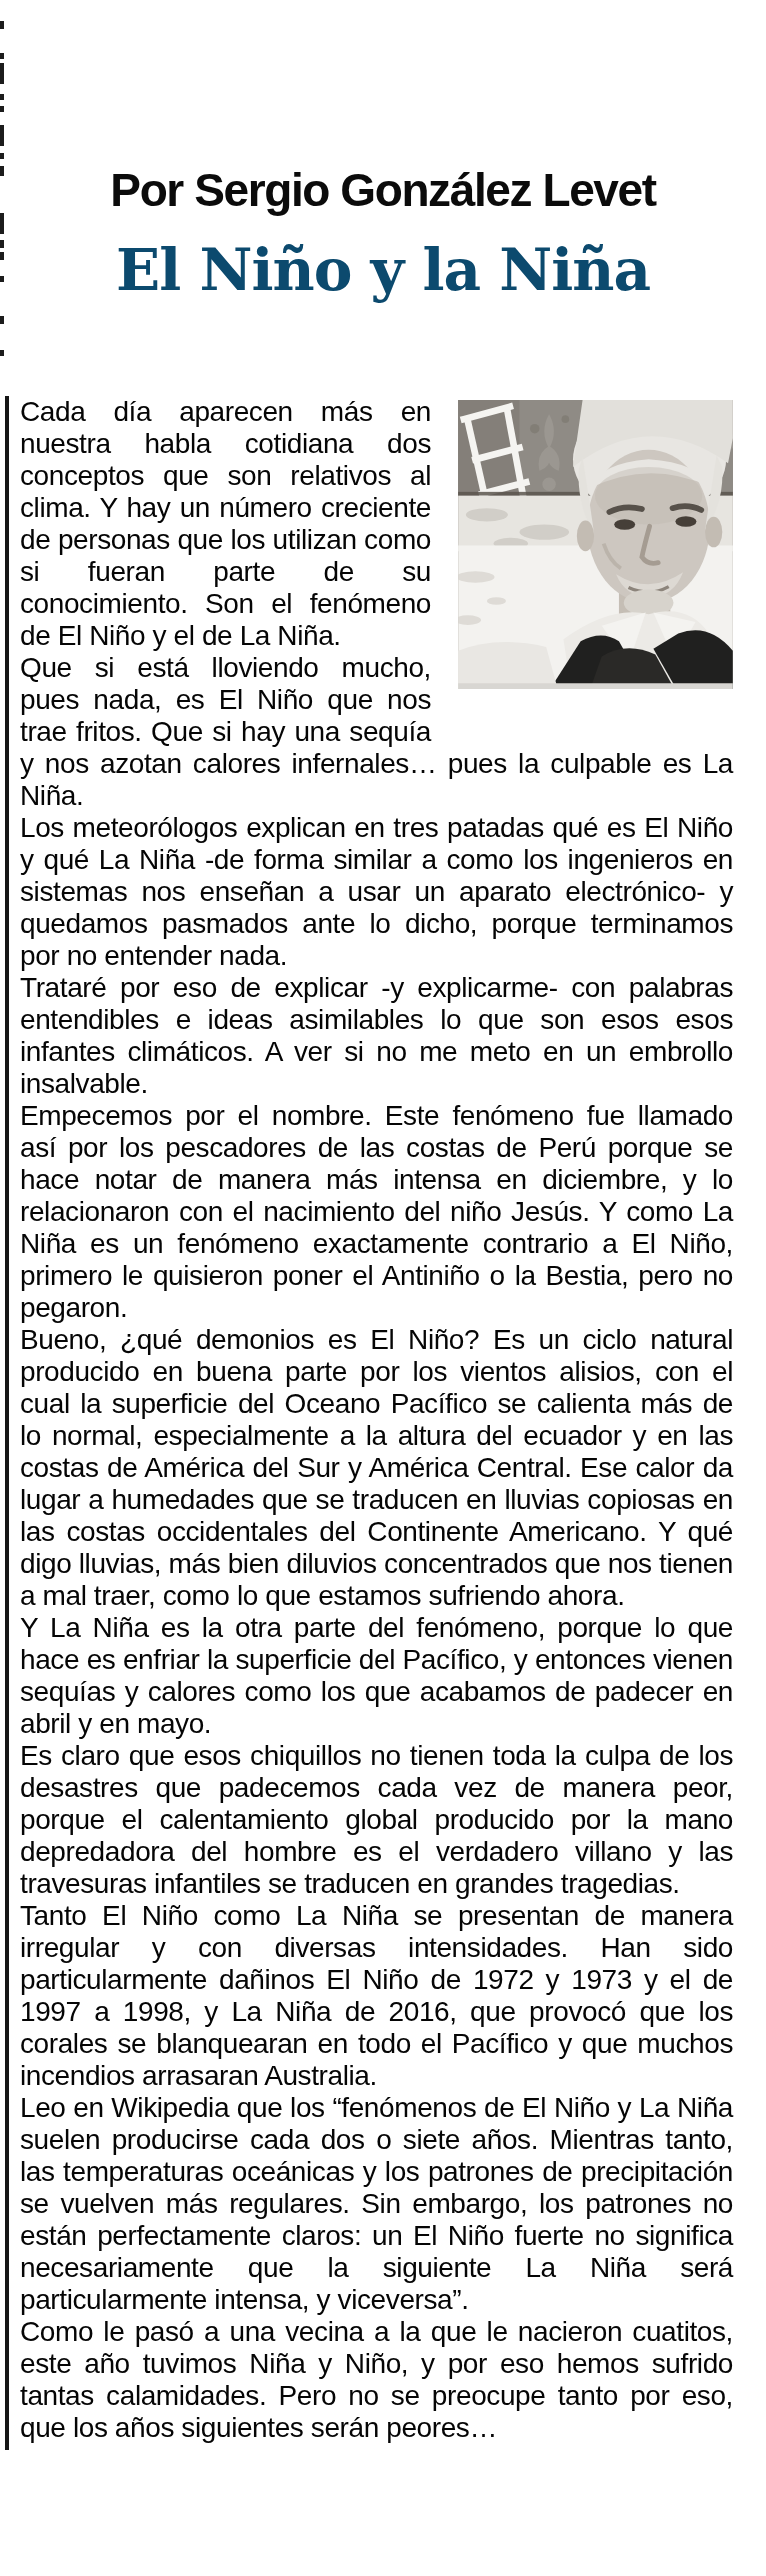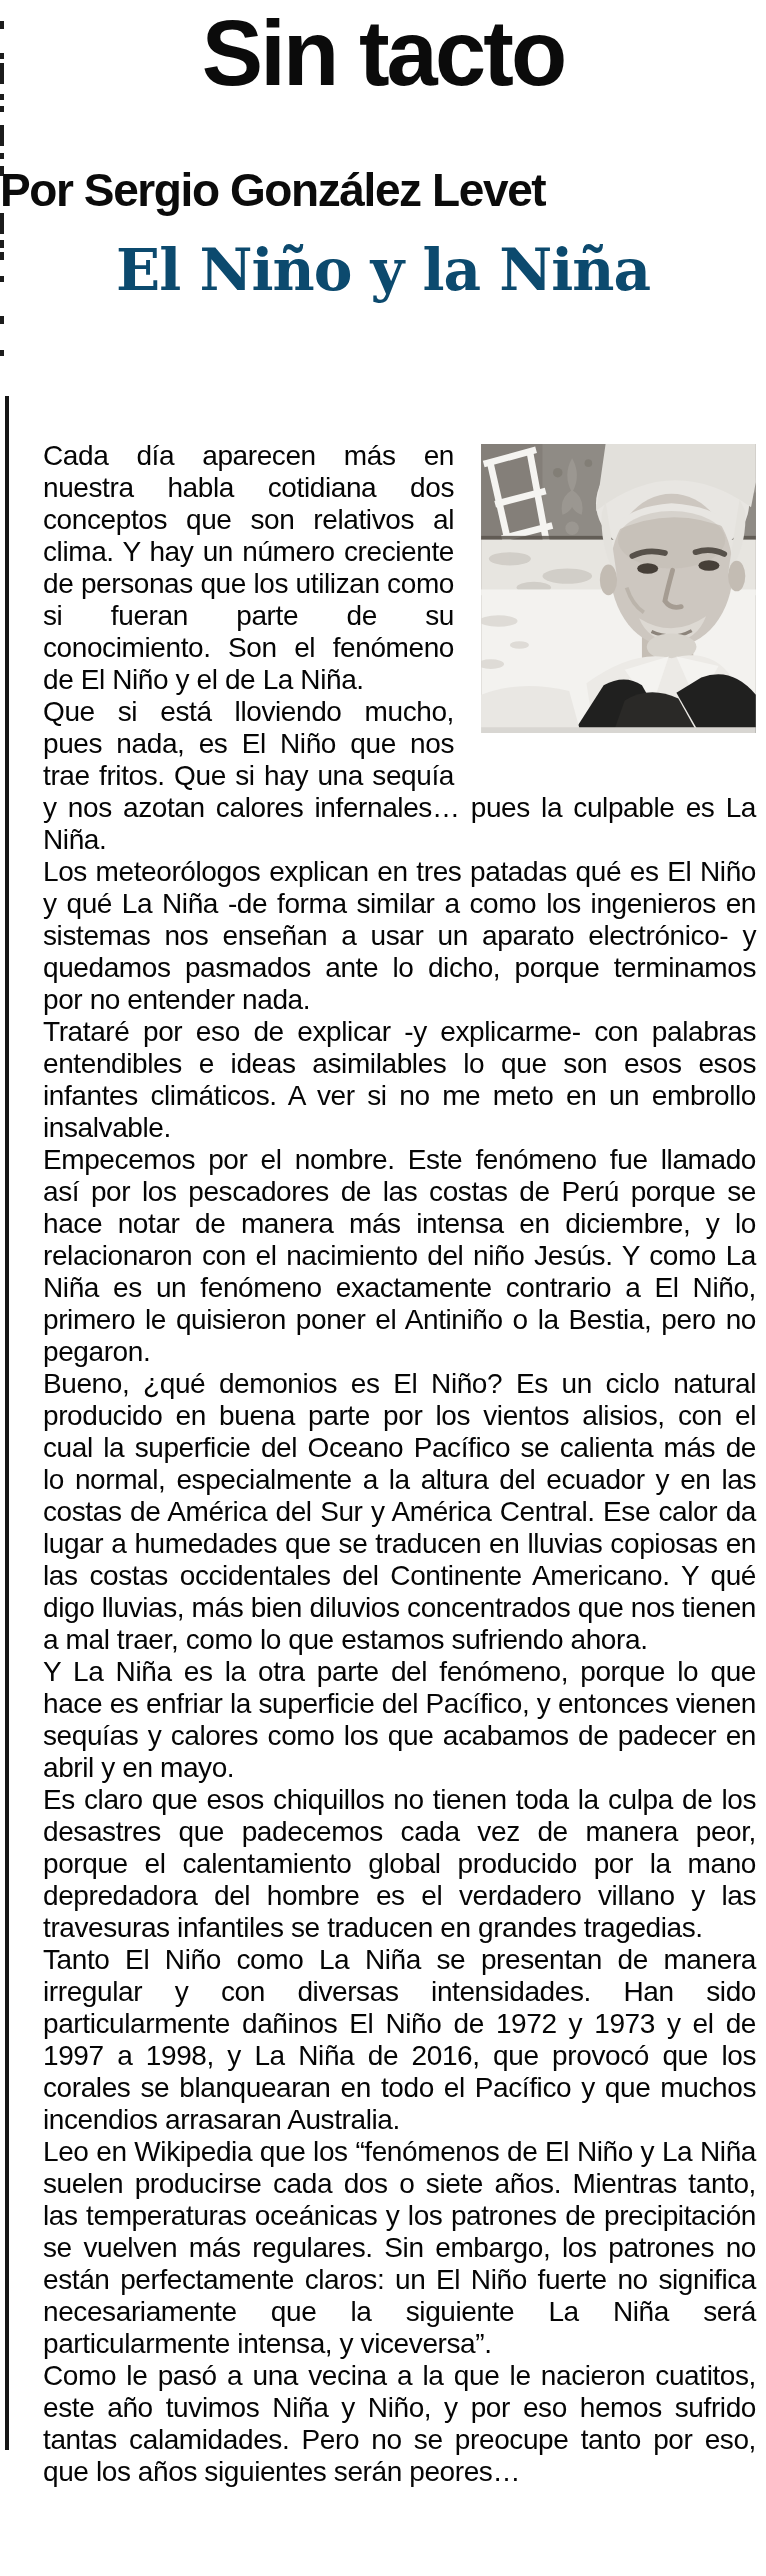--- a/index.html
+++ b/index.html
@@ -37,49 +37,48 @@
     font-size: 92px;
     letter-spacing: -2.9px;
     line-height: 1.08;
     color: #0b0b0b;
   }
   .byline {
     position: absolute;
     top: 163px;
     left: 0;
     width: 100%;
-    text-align: left;
+    text-align: center;
     font-weight: bold;
     font-size: 46px;
     letter-spacing: -1.4px;
     color: #0b0b0b;
   }
   .headline {
     position: absolute;
     top: 236px;
     left: 0;
     width: 100%;
     text-align: center;
     font-family: "DejaVu Serif", serif;
     font-weight: bold;
     font-size: 58px;
     letter-spacing: -1px;
     color: #0c4a6e;
   }
   .article {
     position: absolute;
     top: 396px;
-    left: 43px;
+    left: 20px;
     width: 713px;
     font-size: 28px;
     line-height: 32px;
     letter-spacing: -0.4px;
     text-align: justify;
     color: #050505;
-    margin-top: 44px;
   }
   .article p.para { margin: 0; }
   .photo-float {
     float: right;
     width: 275px;
     height: 289px;
     margin: 3.8px 0 38px 27px;
     background: #908c86;
     overflow: hidden;
   }
@@ -102,21 +101,20 @@
     <span class="edge-speck" style="top:213px;height:21px"></span>
     <span class="edge-speck" style="top:240px;height:7.7px"></span>
     <span class="edge-speck" style="top:252px;height:7.7px"></span>
     <span class="edge-speck" style="top:276px;height:5.7px"></span>
     <span class="edge-speck" style="top:316px;height:7.7px"></span>
     <span class="edge-speck" style="top:350px;height:5.7px"></span>
   </div>
 
   <div class="column-rule"></div>
 
-  <div class="masthead-title">Sin tacto</div>
 
   <div class="byline">Por Sergio González Levet</div>
 
   <div class="headline">El Niño y la Niña</div>
 
   <div class="article">
 
     
     <div class="photo-float">
       <svg width="275" height="289" viewBox="0 0 287 302" xmlns="http://www.w3.org/2000/svg">

